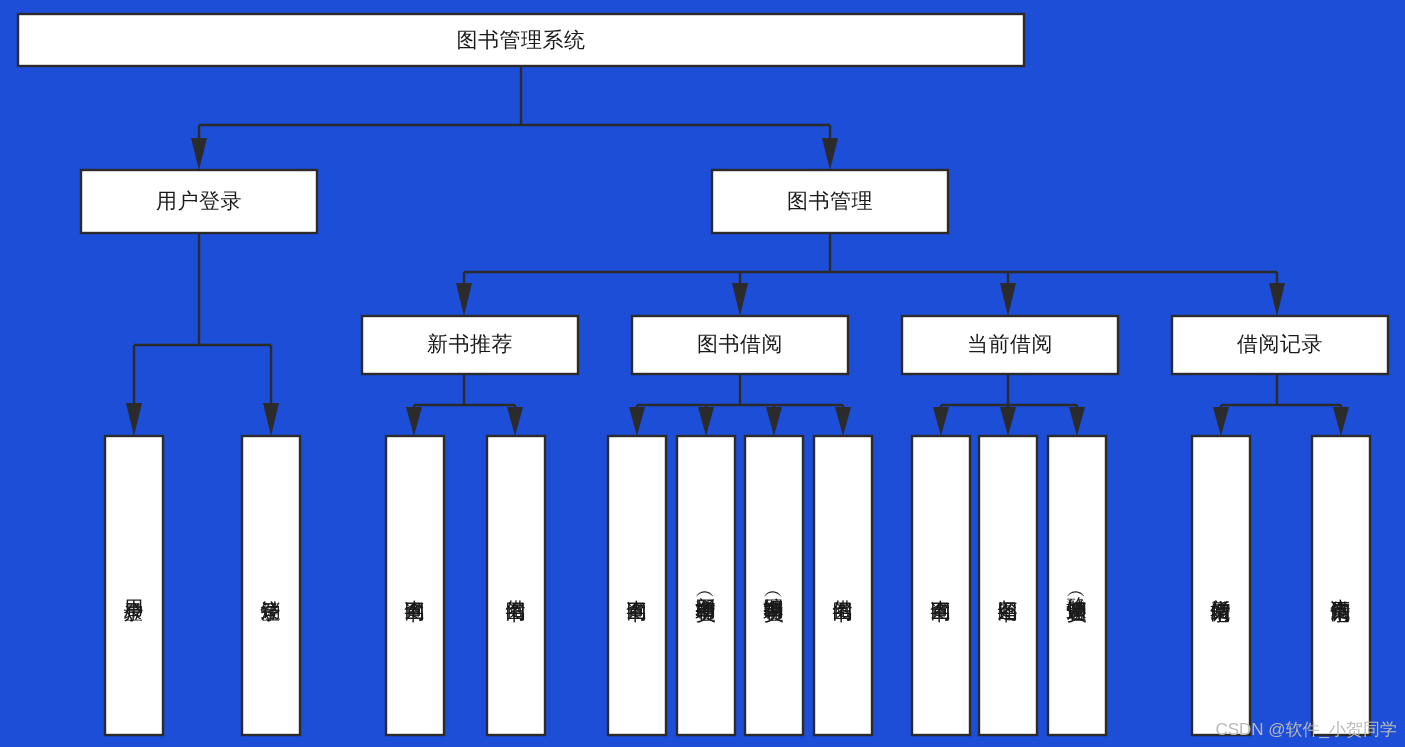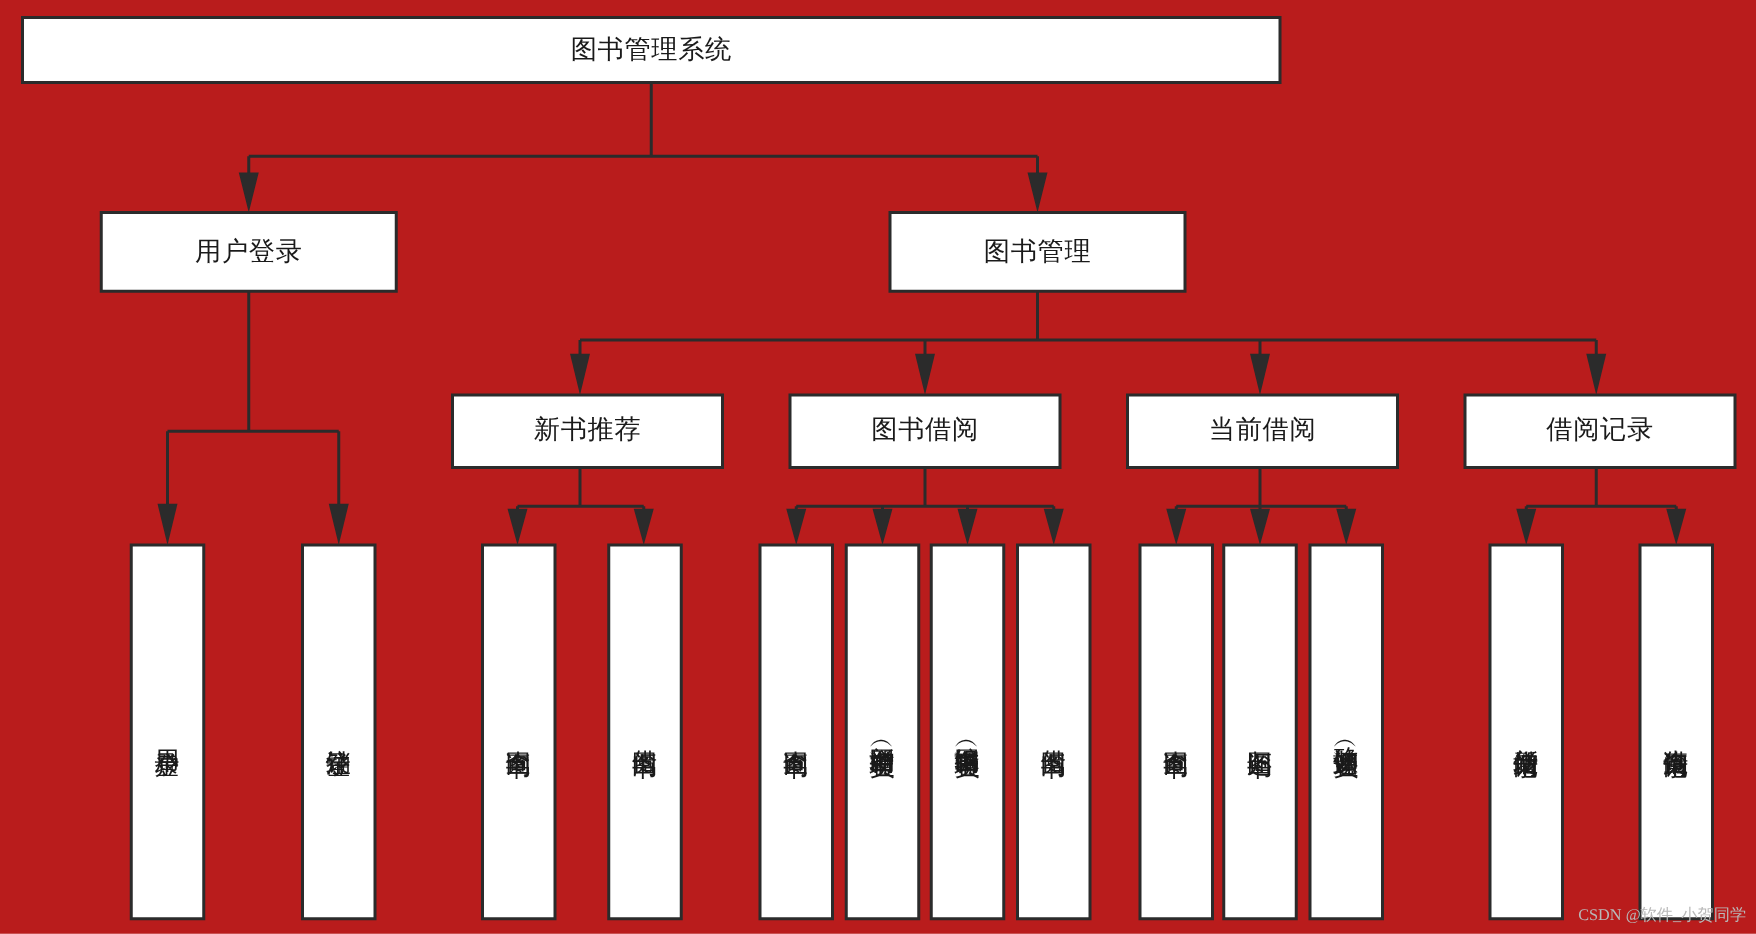--- a/index.html
+++ b/index.html
@@ -10,21 +10,21 @@
   body {
     width: 1405px;
     height: 747px;
     font-family: "DejaVu Sans", "Liberation Sans", sans-serif;
     overflow: hidden;
   }
   #diagram-root {
     position: relative;
     width: 1405px;
     height: 747px;
-    background: #b91c1c;
+    background: #1d4ed8;
   }
   svg.diagram-canvas {
     position: absolute;
     left: 0;
     top: 0;
     width: 1405px;
     height: 747px;
     display: block;
   }
   .node-box {
@@ -54,22 +54,22 @@
     font-family: "DejaVu Sans", "Liberation Sans", sans-serif;
     font-size: 20px;
     fill: #1a1a1a;
     text-anchor: middle;
     letter-spacing: 1px;
   }
   .watermark-text {
     position: absolute;
     right: 8px;
     bottom: 6px;
-    font-family: Liberation Serif, serif;
-    font-size: 13px;
+    font-family: Liberation Sans, sans-serif;
+    font-size: 17px;
     color: #b9b9b9;
     white-space: nowrap;
     pointer-events: none;
   }
 </style>
 </head>
 <body>
 
 <div id="diagram-root">
 

